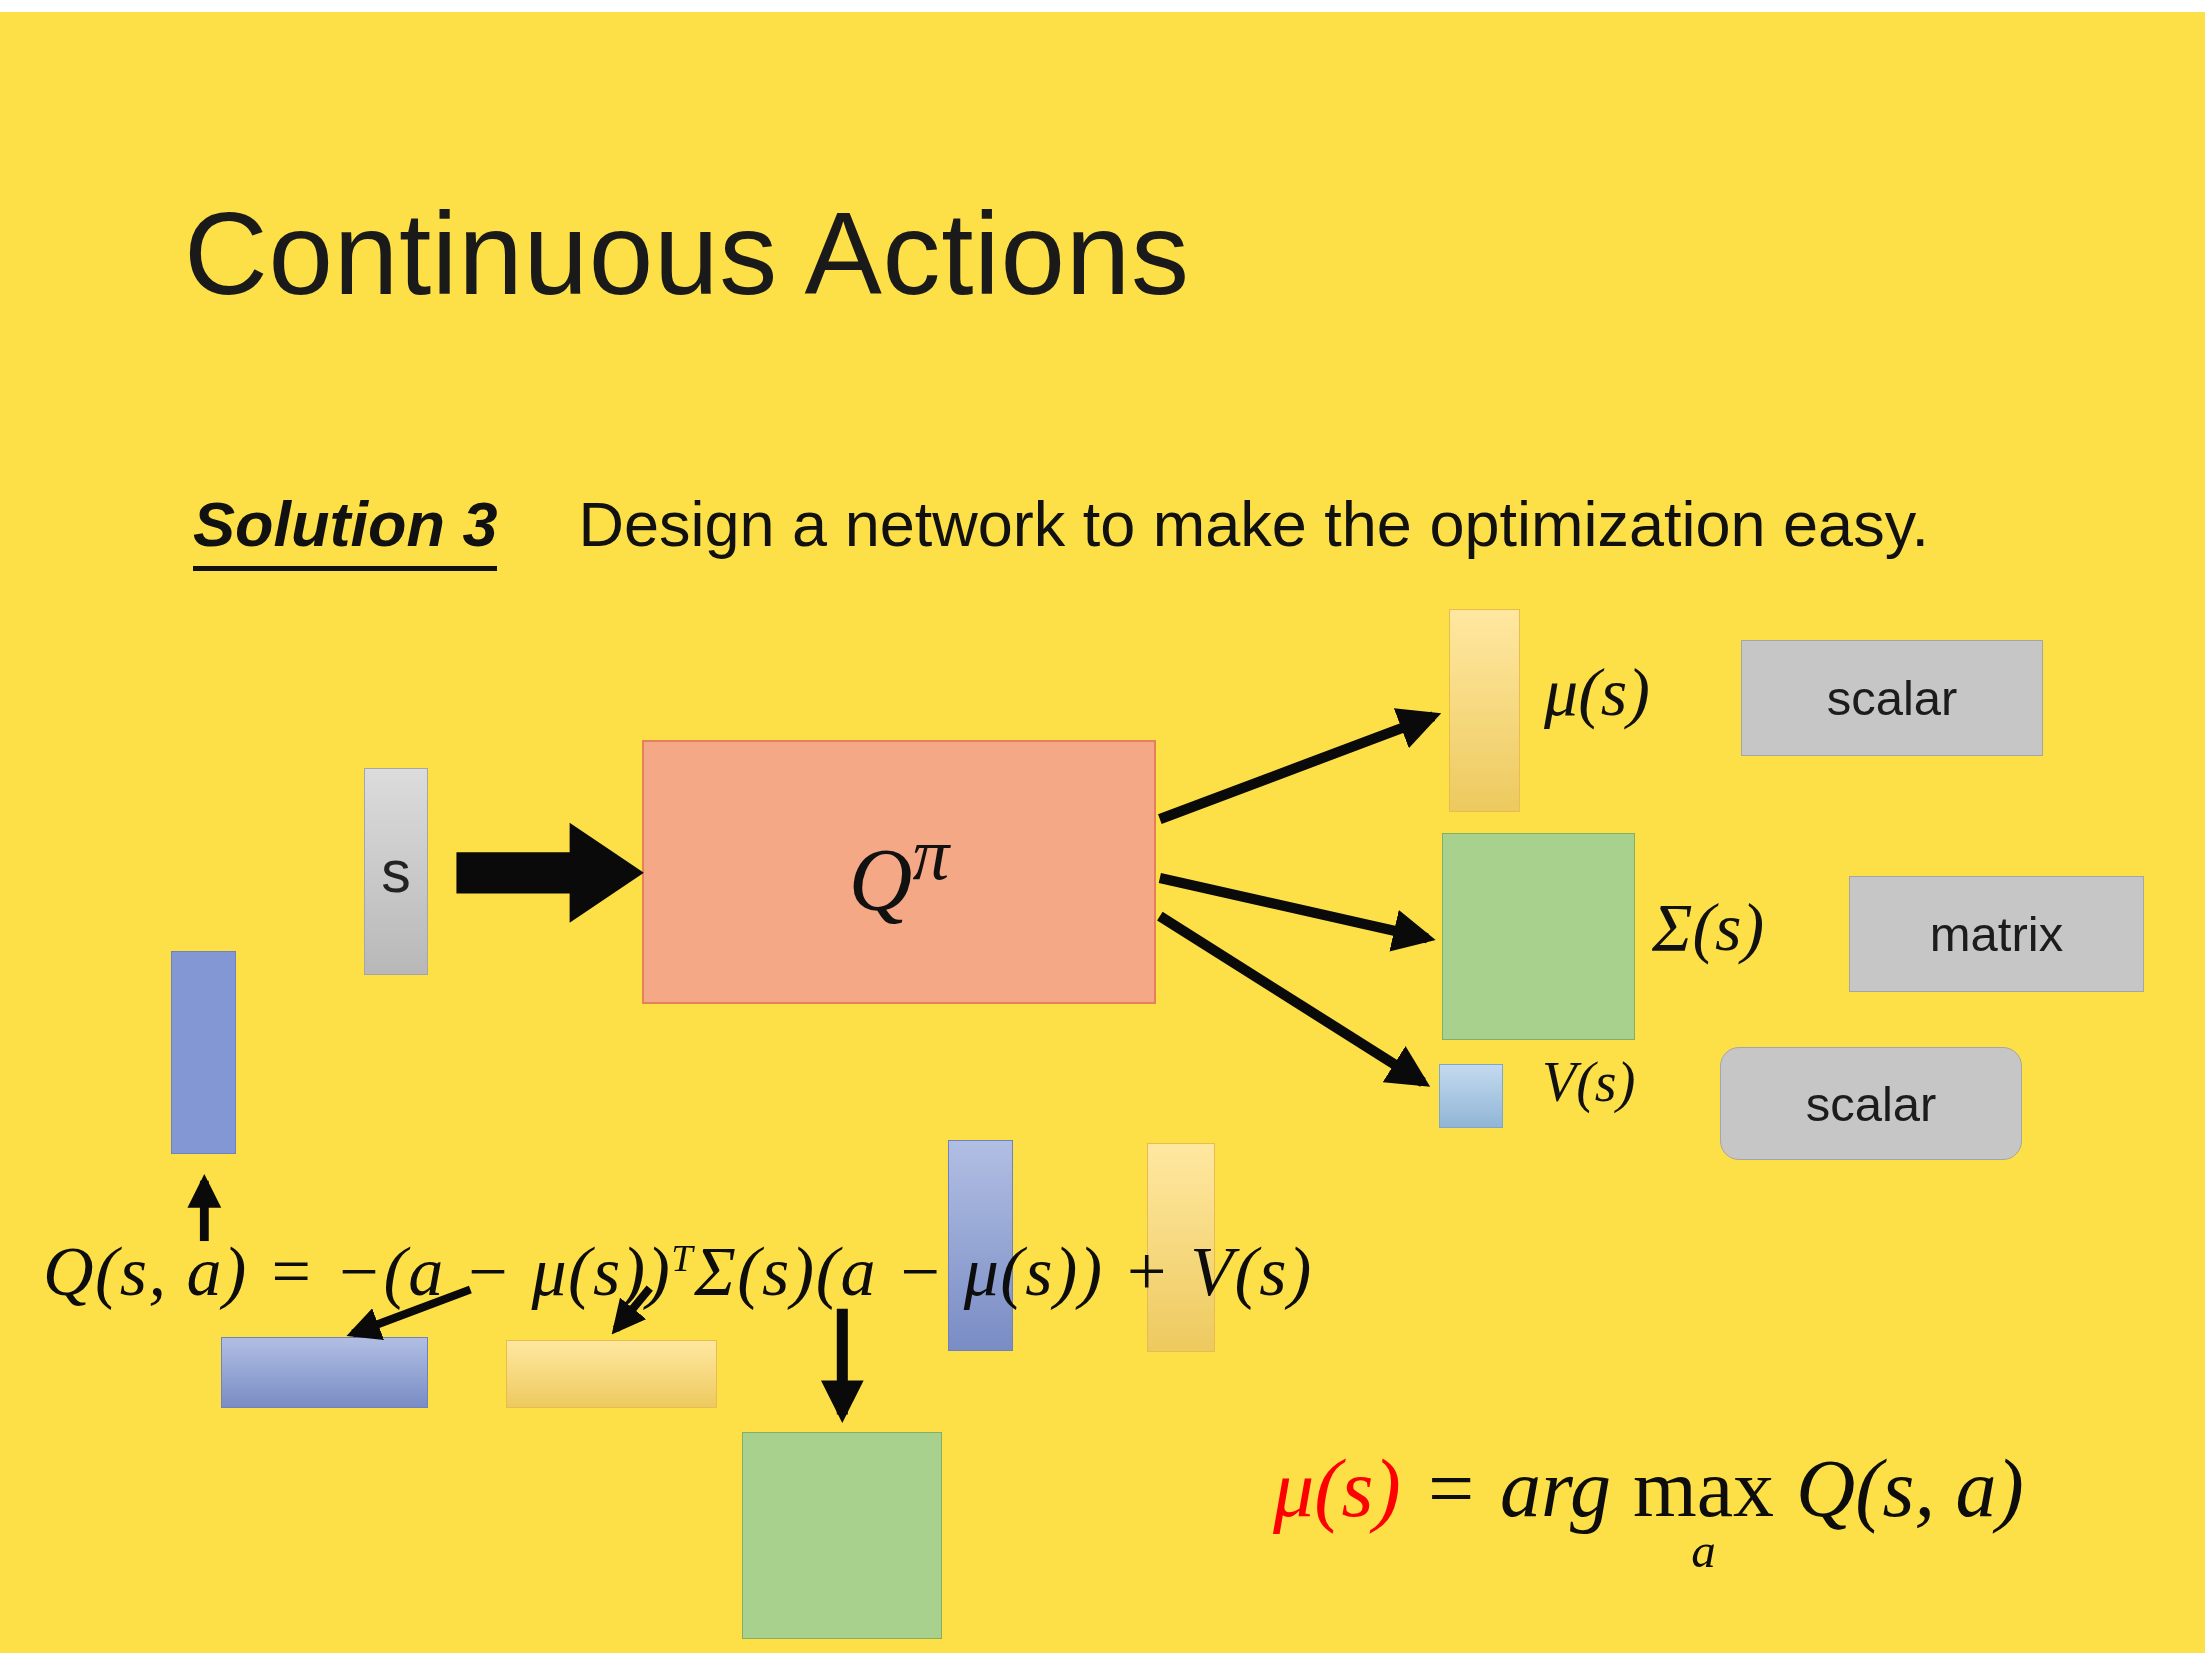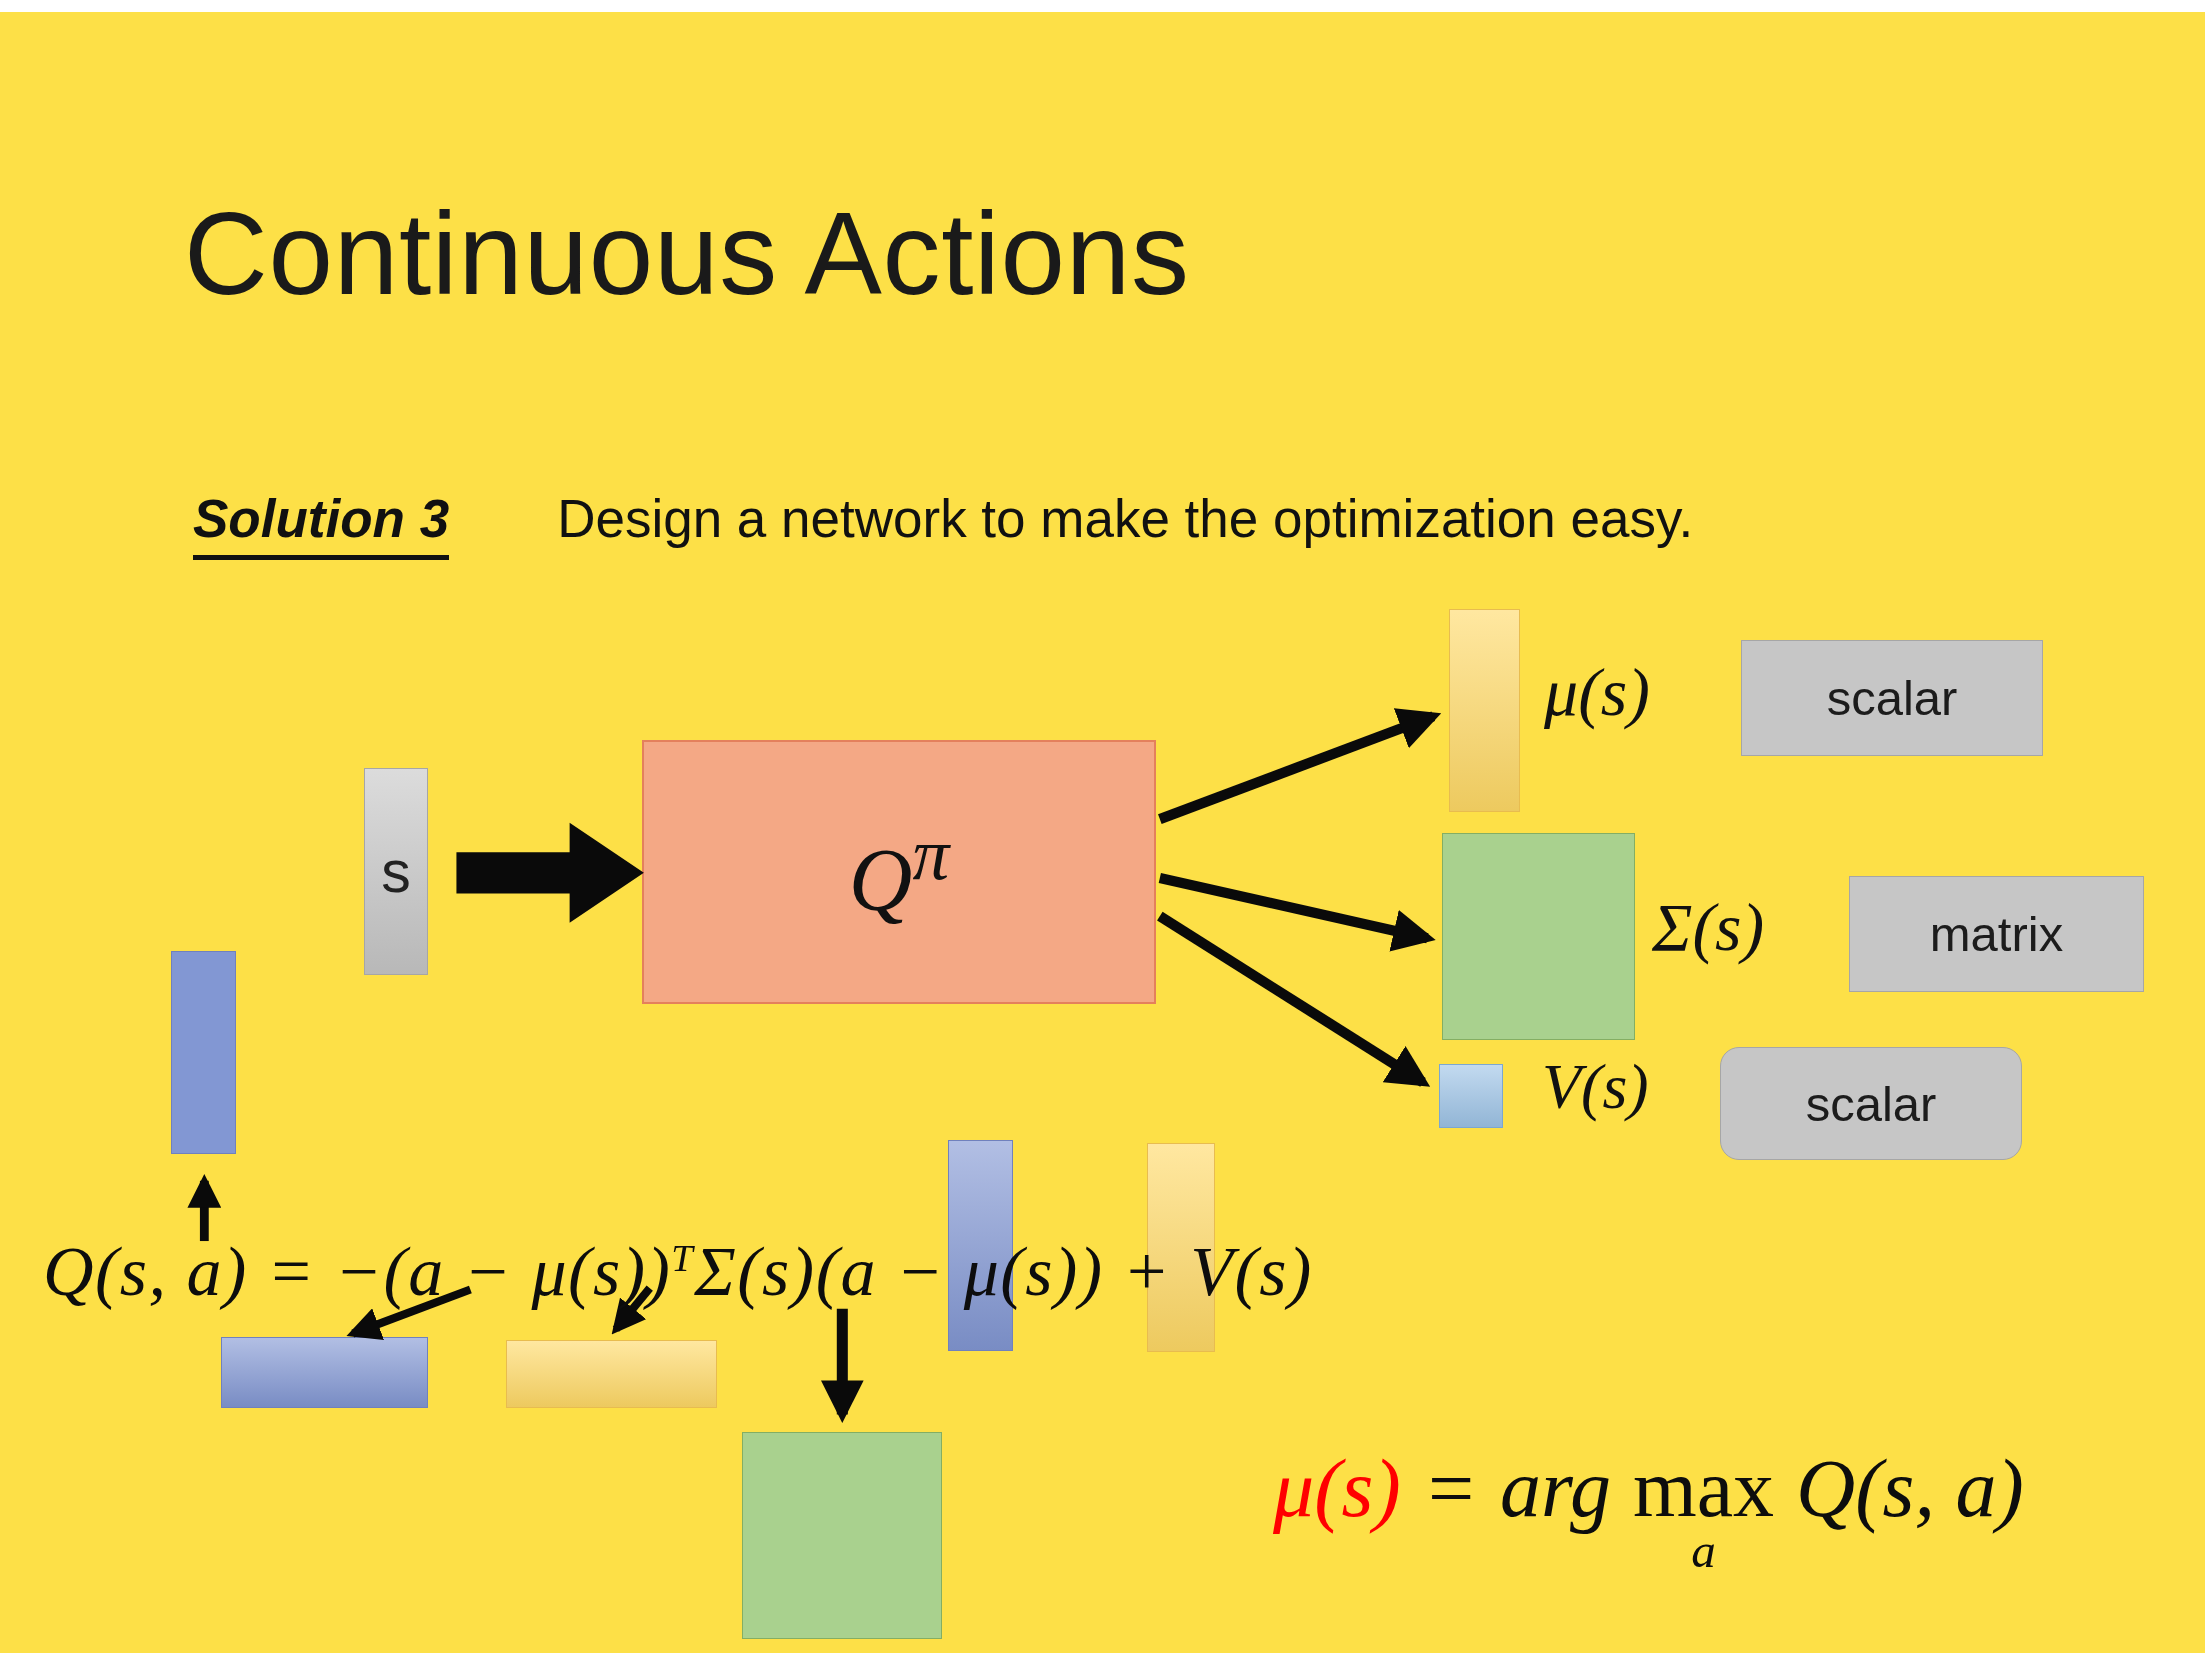--- a/index.html
+++ b/index.html
@@ -4,21 +4,21 @@
 <style>
   html,body { margin:0; padding:0; background:#ffffff; }
   #slide {
     position:relative; width:2205px; height:1654px; background:#fde047;
     font-family:"Liberation Sans", sans-serif; color:#111; overflow:hidden;margin-top:12px;
   }
   .abs { position:absolute; }
 
   
   #title { left:184px; top:175px; font-size:116px; font-weight:400; color:#1a1a1a; letter-spacing:0.7px; }
-  #solution-row { left:193px; top:476px; font-size:53px; display:flex; gap:108px; align-items:baseline; }
+  #solution-row { left:193px; top:476px; font-size:63px; display:flex; gap:81px; align-items:baseline; }
   #solution-label { font-weight:bold; font-style:italic; border-bottom:5.1px solid #111; padding-bottom:5.9px; }
   #solution-text { font-weight:400; color:#111; }
 
   
   .box { position:absolute; box-sizing:border-box; }
   .sheen { background-image:linear-gradient(180deg, rgba(255,255,255,.38), rgba(0,0,0,.07)); }
 
   #s-bar { left:364px; top:756px; width:64px; height:207px;
     background-color:var(--gray-fill); border:1.5px solid var(--gray-border);
     display:flex; align-items:center; justify-content:center; font-size:59px; color:#222; }
@@ -38,21 +38,21 @@
   .tag { position:absolute; display:flex; align-items:center; justify-content:center;
     background-color:var(--gray-fill); border:1.5px solid var(--gray-border);
     font-size:49px; color:#1c1c1c; }
   #vector-tag { left:1741px; top:628px; width:300px; height:114px; }
   #matrix-tag { left:1849px; top:864px; width:293px; height:114px; }
   #scalar-tag { left:1720px; top:1035px; width:300px; height:111px;border-radius:19px; }
 
   .mathlbl { font-family:"Liberation Serif", serif; font-style:italic; color:#111; }
   #mu-label    { left:1544px; top:641px;  font-size:68px; }
   #sigma-label { left:1652px; top:876px; font-size:68px; }
-  #v-label     { left:1542px; top:1038px; font-size:64px; }
+  #v-label     { left:1542px; top:1038px; font-size:56px; }
 
   #left-blue-bar { left:171px; top:939px; width:65px; height:203px; z-index:1;
     background-color:var(--bluebar-fill); border:1.5px solid var(--bluebar-border); }
   #eq-blue-bar { left:948px; top:1128px; width:65px; height:211px; z-index:1;
     background-color:var(--bluebar-fill); border:1.5px solid var(--bluebar-border); }
   #eq-yellow-bar { left:1147px; top:1131px; width:68px; height:209px; z-index:1;
     background-color:var(--yellow-fill); border:1.5px solid var(--yellow-border); }
   #blue-h-rect { left:221px; top:1325px; width:207px; height:71px; z-index:1;
     background-color:var(--bluebar-fill); border:1.5px solid var(--bluebar-border); }
   #yellow-h-rect { left:506px; top:1328px; width:211px; height:68px; z-index:1;

